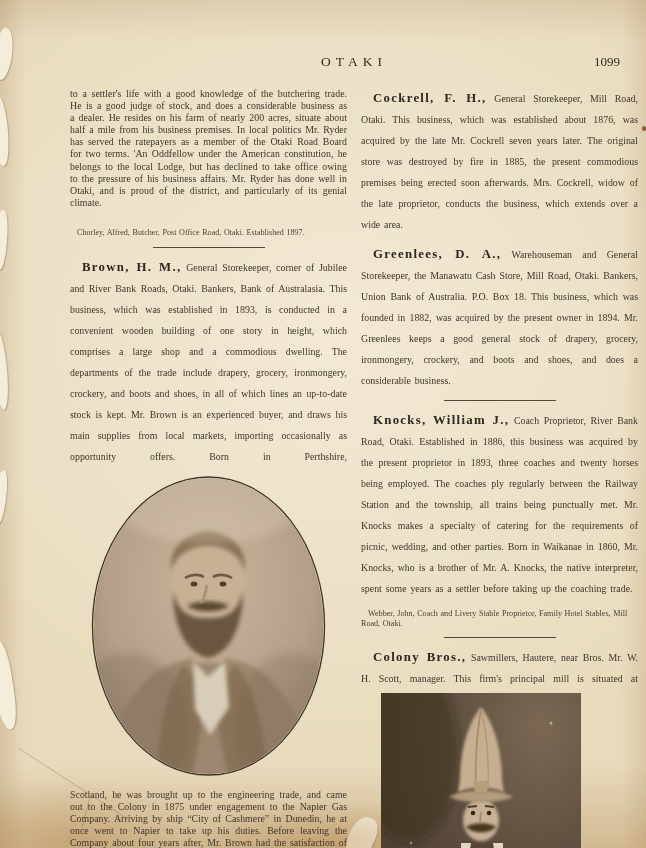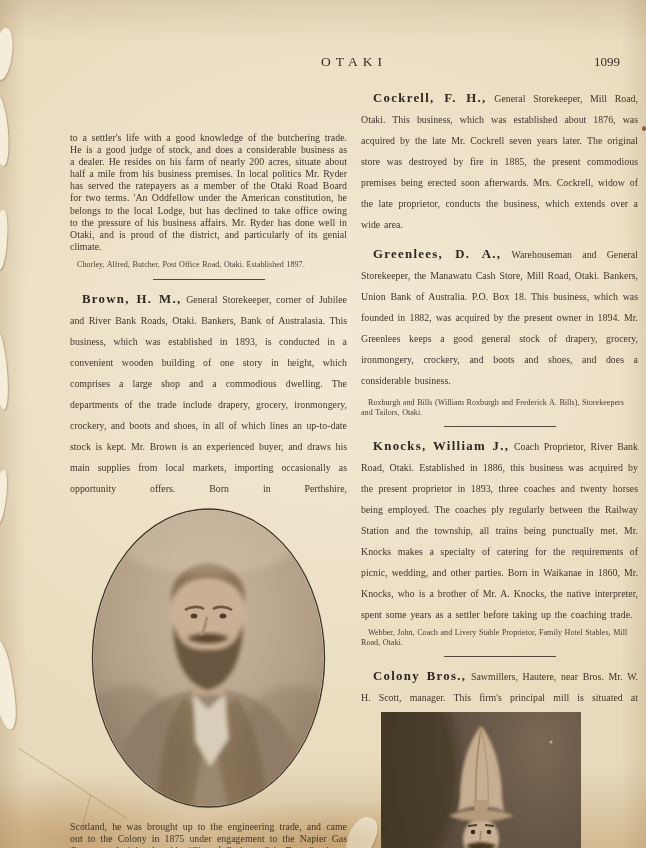--- a/index.html
+++ b/index.html
@@ -23,25 +23,25 @@
 
   .content{position:absolute;left:70px;top:54px;width:568px;}
   .pg-header{position:relative;height:18px;margin-bottom:16px;}
   .pg-title{position:absolute;left:0;right:0;text-align:center;font-size:13.5px;letter-spacing:5px;color:#342c22;}
   .pg-num{position:absolute;right:18px;top:0;font-size:13px;color:#342c22;}
 
   .columns{display:flex;gap:14px;align-items:flex-start;}
   .col{width:277px;}
 
   p{margin:0;}
-  .body-text{font-size:9.9px;line-height:12.1px;text-align:justify;word-spacing:1.4px;margin-top:44px;}
+  .body-text{font-size:9.9px;line-height:12.1px;text-align:justify;word-spacing:1.4px;}
   .entry{font-size:9.9px;line-height:21px;text-align:justify;word-spacing:1.4px;text-indent:12px;margin-top:9px;}
   .entry.full-last{text-align-last:justify;}
   .entry-name{font-weight:bold;font-size:12.8px;letter-spacing:1.3px;color:#2e2720;}
-  .small-entry{font-size:8.1px;line-height:9.6px;margin-top:7px;text-indent:7px;color:#4a4136;word-spacing:0.6px;}
+  .small-entry{font-size:8.1px;line-height:9.6px;margin-top:19px;text-indent:7px;color:#4a4136;word-spacing:0.6px;}
   .small-entry.oneline{white-space:nowrap;}
   .rule{border:none;border-top:1px solid #53483b;width:112px;margin:9px auto 0 auto;}
 
   figure{margin:0;}
   .oval-fig{width:237px;margin:8px auto 0 auto;}
   .scott-fig{width:200px;margin:4px 0 0 20px;}
 </style>
 </head>
 <body>
 
@@ -123,27 +123,26 @@
         </figure>
 
         <p class="body-text" style="margin-top:8px;">Scotland, he was brought up to the engineering trade, and came out to the Colony in 1875 under engagement to the Napier Gas Company.  Arriving by ship “City of Cashmere” in Dunedin, he at once went to Napier to take up his duties.  Before leaving the Company about four years after, Mr. Brown had the satisfaction of completing the erection of the plant, which he left in good working order.  For fourteen years subsequently he was in business in Wairoa, first in the blacksmith and engineering trade, and afterwards as a storekeeper.  During his residence in that district he was a member of the Wairoa Town Board, and of the Wairoa Harbour Board.</p>
       </div>
 
       <div class="col">
         <p class="entry" style="margin-top:0;"><span class="entry-name">Cockrell, F. H.,</span> <span>General Storekeeper, Mill Road, Otaki.  This business, which was established about 1876, was acquired by the late Mr. Cockrell seven years later.  The original store was destroyed by fire in 1885, the present commodious premises being erected soon afterwards.  Mrs. Cockrell, widow of the late proprietor, conducts the business, which extends over a wide area.</span></p>
 
         <p class="entry"><span class="entry-name">Greenlees, D. A.,</span> <span>Warehouseman and General Storekeeper, the Manawatu Cash Store, Mill Road, Otaki.  Bankers, Union Bank of Australia.  P.O. Box 18.  This business, which was founded in 1882, was acquired by the present owner in 1894.  Mr. Greenlees keeps a good general stock of drapery, grocery, ironmongery, crockery, and boots and shoes, and does a considerable business.</span></p>
 
-        <p class="small-entry">Roxburgh and Bills (William Roxburgh and Frederick A. Bills), Storekeepers and Tailors, Otaki.</p>
 
         <hr class="rule">
 
         <p class="entry"><span class="entry-name">Knocks, William J.,</span> <span>Coach Proprietor, River Bank Road, Otaki.  Established in 1886, this business was acquired by the present proprietor in 1893, three coaches and twenty horses being employed.  The coaches ply regularly between the Railway Station and the township, all trains being punctually met.  Mr. Knocks makes a specialty of catering for the requirements of picnic, wedding, and other parties.  Born in Waikanae in 1860, Mr. Knocks, who is a brother of Mr. A. Knocks, the native interpreter, spent some years as a settler before taking up the coaching trade.</span></p>
 
-        <p class="small-entry" style="margin-top:3px;">Webber, John, Coach and Livery Stable Proprietor, Family Hotel Stables, Mill Road, Otaki.</p>
+        <p class="small-entry" style="margin-top:10px;">Webber, John, Coach and Livery Stable Proprietor, Family Hotel Stables, Mill Road, Otaki.</p>
 
         <hr class="rule">
 
         <p class="entry full-last"><span class="entry-name">Colony Bros.,</span> <span>Sawmillers, Hautere, near Bros.  Mr. W. H. Scott, manager.  This firm's principal mill is situated at</span></p>
 
         <figure class="scott-fig">
           <svg width="200" height="280" viewBox="0 0 200 280">
             <defs>
               <radialGradient id="ptbg" cx="80%" cy="12%" r="110%">
                 <stop offset="0%" stop-color="#7a6853"></stop>

